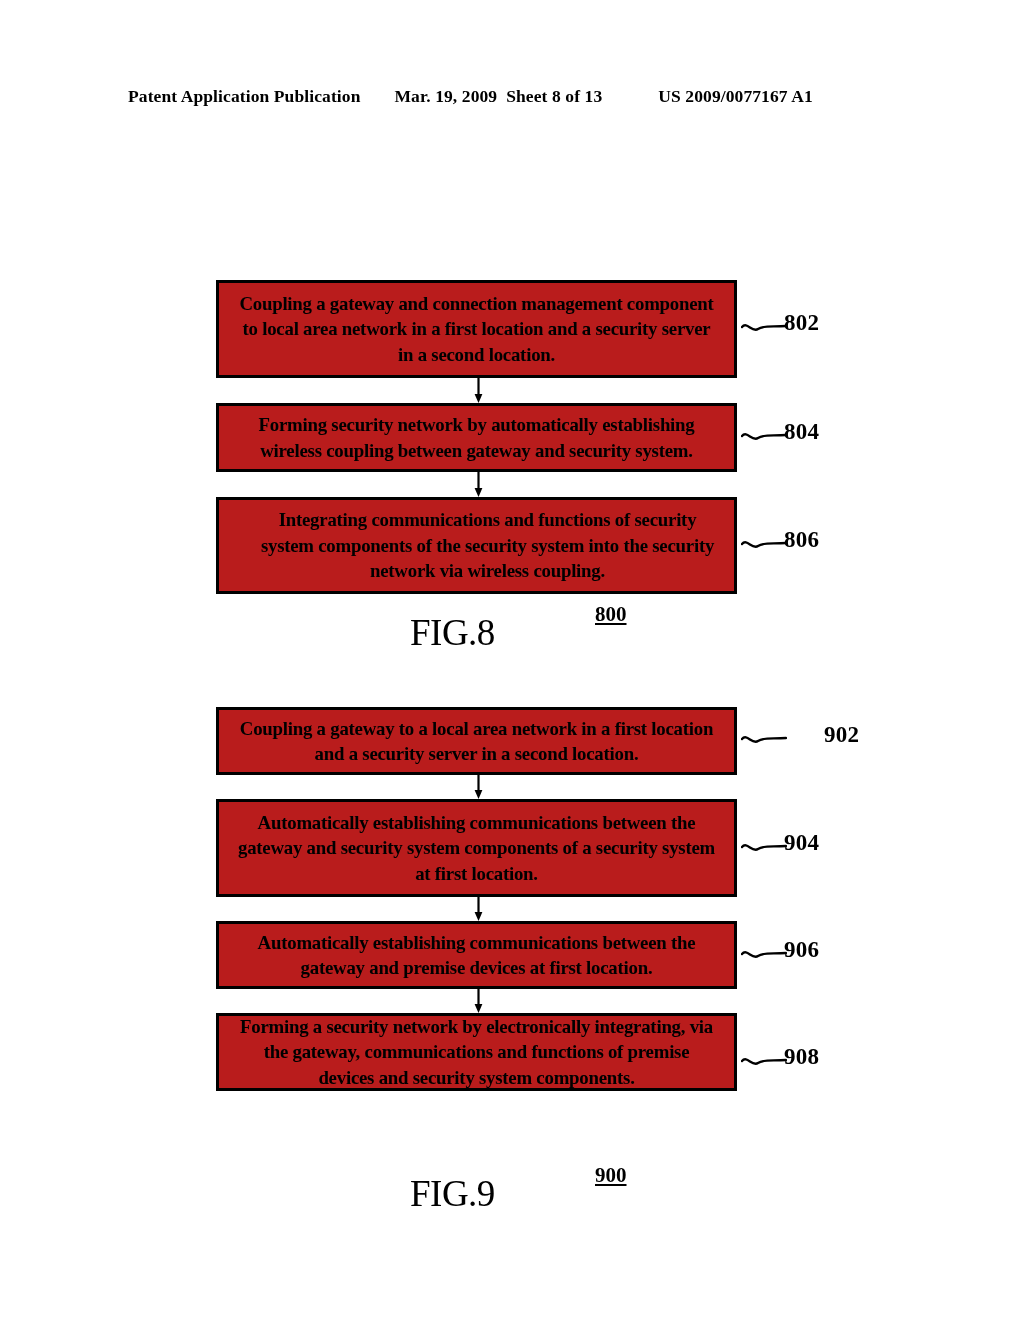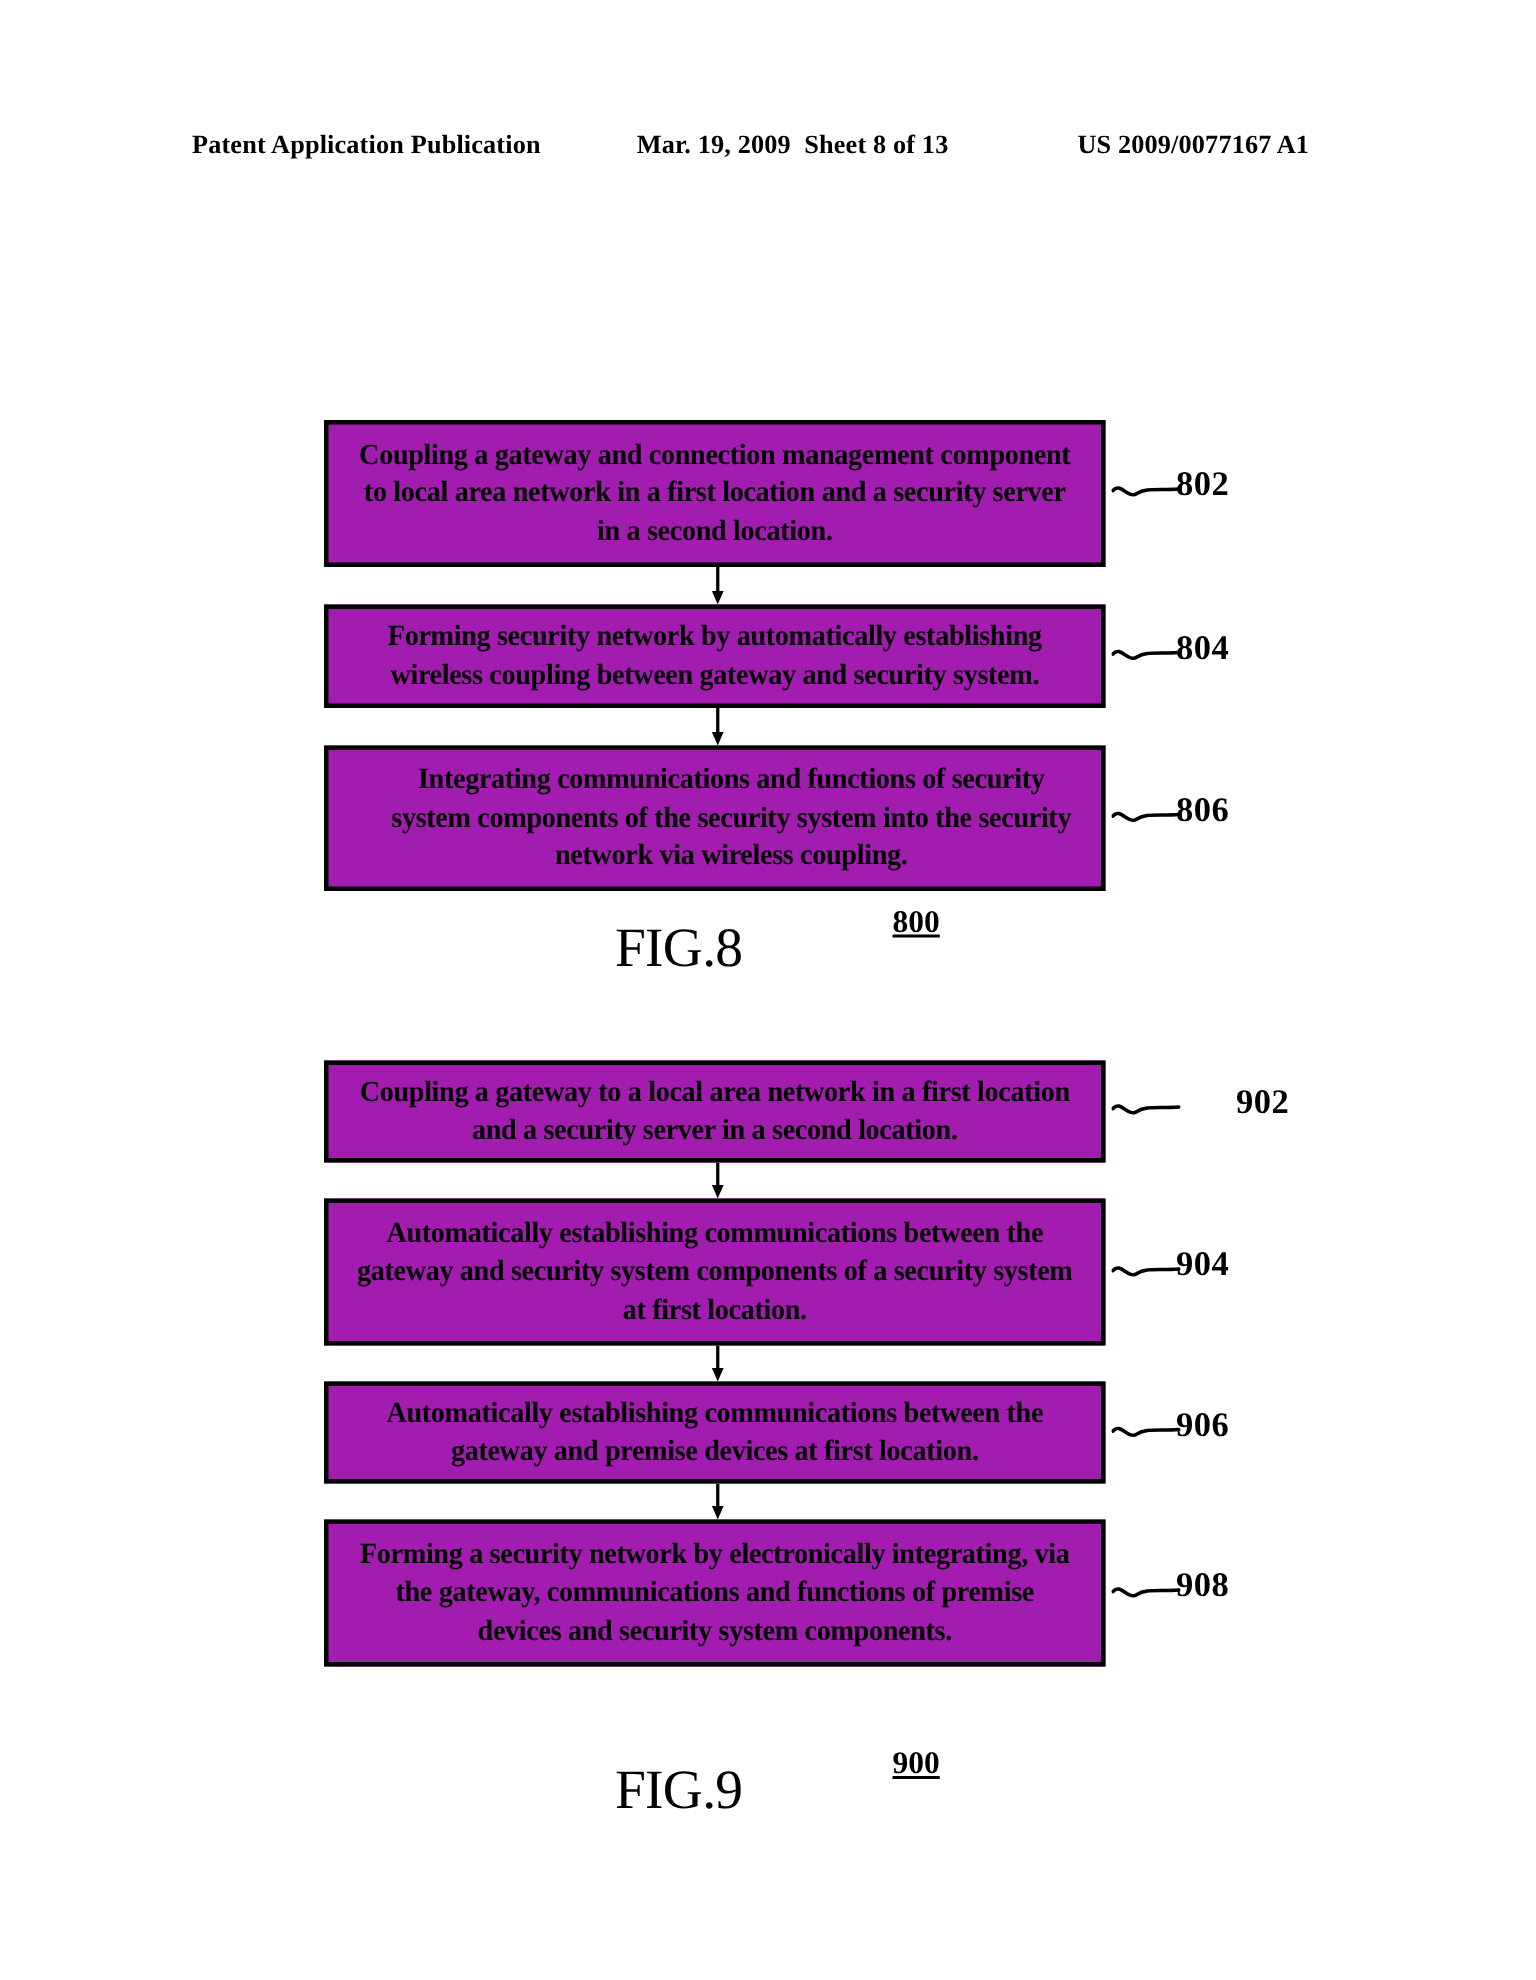--- a/index.html
+++ b/index.html
@@ -22,21 +22,20 @@
     left: 128px;
     top: 86px;
     width: 768px;
     display: flex;
     align-items: baseline;
     font-family: "Liberation Serif", "DejaVu Serif", serif;
     font-weight: bold;
     font-size: 17.5px;
     letter-spacing: 0.1px;
     white-space: nowrap;
-    gap: 30px;
   }
   .hdr-left   { }
   .hdr-mid    { margin-left: 34px; }
   .hdr-mid .sheet { margin-left: 9px; }
   .hdr-right  { margin-left: 56px; }
 
   
   .figure {
     position: absolute;
     left: 0;
@@ -55,21 +54,21 @@
     position: relative;
     width: 1024px;
   }
 
   .flow-box {
     position: absolute;
     left: 216px;
     width: 521px;
     box-sizing: border-box;
     border: 3px solid #000;
-    background: #a21caf;
+    background: #b91c1c;
     display: flex;
     align-items: center;
     justify-content: center;
     text-align: center;
     padding: 4px 10px;
   }
   .flow-box .txt {
     font-family: "Liberation Serif", "DejaVu Serif", serif;
     font-weight: bold;
     font-size: 19.5px;
@@ -261,21 +260,21 @@
     </div>
 
     <div class="connector" style="top:282px; height:24px;">
       <svg viewBox="0 0 9 24" preserveAspectRatio="none">
         <line x1="4.5" y1="0" x2="4.5" y2="17" stroke="#000" stroke-width="2.2"></line>
         <polygon points="4.5,24 0.6,15 8.4,15" fill="#000"></polygon>
       </svg>
     </div>
 
     <div class="flow-row">
-      <div class="flow-box" style="top:306px; height:98px;">
+      <div class="flow-box" style="top:306px; height:78px;">
         <span class="txt">Forming a security network by electronically integrating, via the gateway, communications and functions of premise devices and security system components.</span>
       </div>
       <div class="leader" style="top:345px;">
         <svg viewBox="0 0 46 20" preserveAspectRatio="none">
           <path d="M1,9 C6,3 11,15 17,11 C23,7 31,9 45,8" fill="none" stroke="#000" stroke-width="2.4" stroke-linecap="round"></path>
         </svg>
       </div>
       <div class="refnum" style="top:340px;">908</div>
     </div>
 

